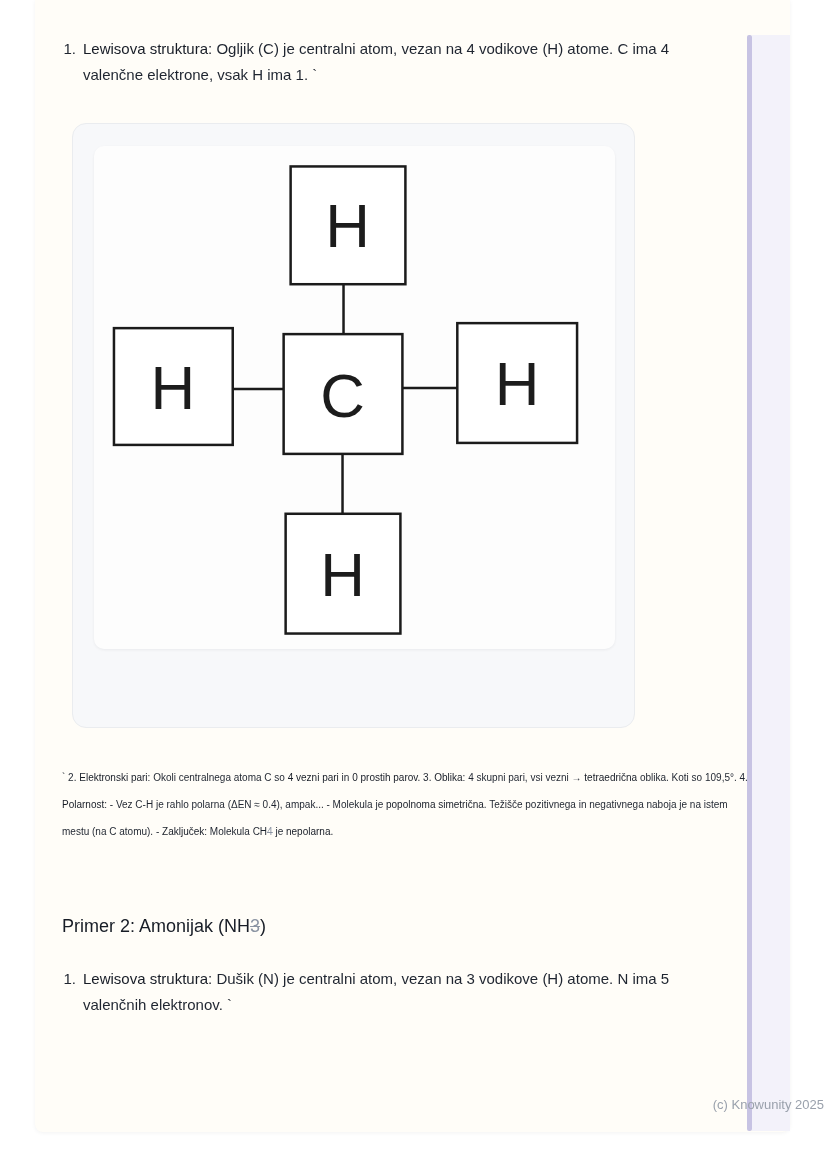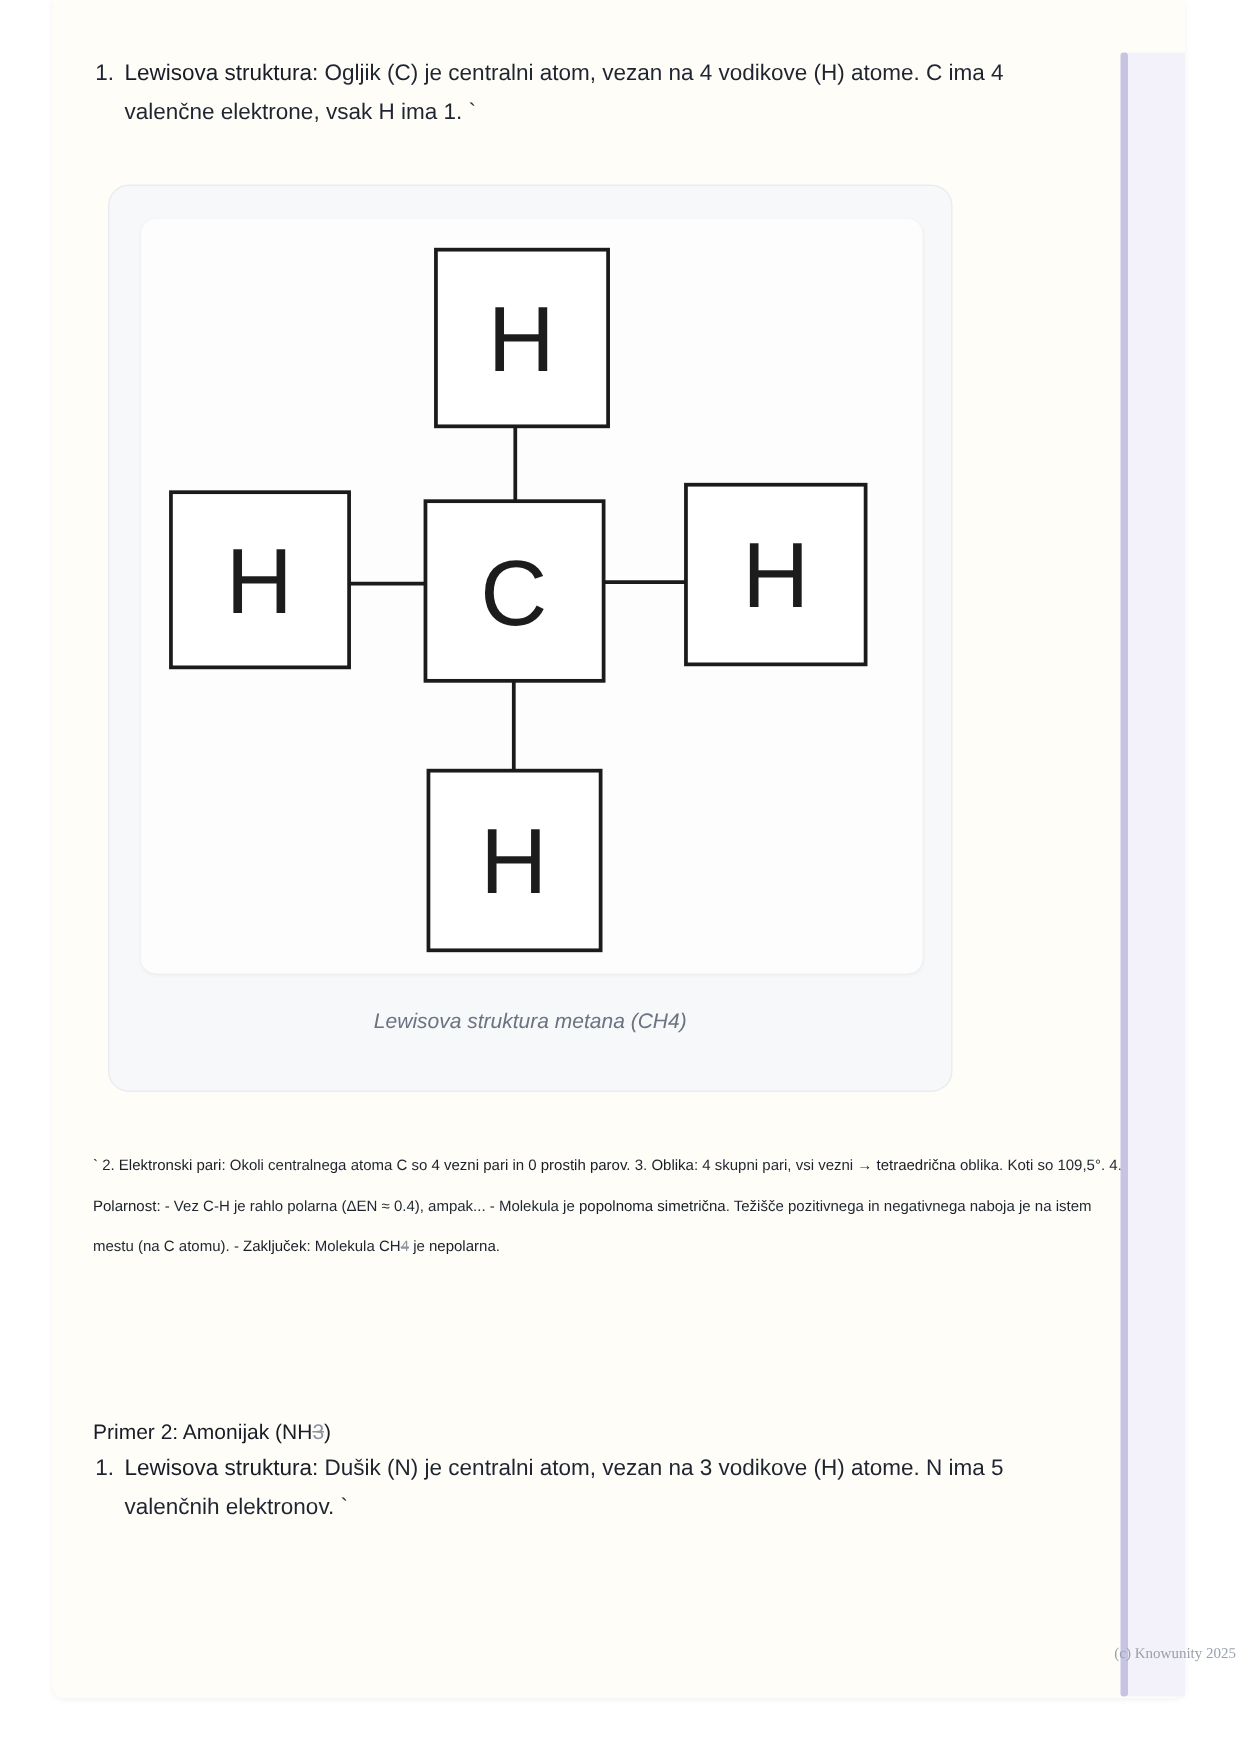--- a/index.html
+++ b/index.html
@@ -19,21 +19,21 @@
     position:absolute;left:35px;top:0;width:755px;height:1132px;
     background:var(--page-bg);
     border-radius:0 0 8px 8px;
     box-shadow:0 1px 4px rgba(0,0,0,.05);
   }
   
   .olist{position:absolute;display:flex;gap:7px;font-size:15px;line-height:26px;}
   .olist .marker{flex:0 0 auto;min-width:14px;text-align:right;}
   .olist .ltext{flex:1 1 auto;}
   .para{position:absolute;font-size:10px;line-height:27px;}
-  .heading{position:absolute;font-size:14px;line-height:22px;font-weight:700;color:var(--bold);margin-top:28px;}
+  .heading{position:absolute;font-size:18px;line-height:22px;font-weight:700;color:var(--bold);}
   .b{font-weight:400;color:var(--bold);}
   .s{color:var(--strike);text-decoration:line-through;font-weight:400;}
   
   .figure-card{
     position:absolute;left:37px;top:123px;width:563px;height:605px;
     background:var(--card-bg);
     border:1px solid #eaecef;
     border-radius:14px;
   }
   .figure-image{
@@ -49,21 +49,21 @@
     font-family:"Liberation Sans","DejaVu Sans",sans-serif;
     font-size:62px;font-weight:500;fill:#1c1c1c;
   }
   .figure-caption{
     position:absolute;left:0;right:0;top:548px;
     text-align:center;font-style:italic;font-size:14px;color:var(--caption);
   }
   
   .footer{
     position:absolute;right:4px;top:1097px;
-    font-size:10px;color:#9aa1ac;z-index:5;font-family:Liberation Serif, serif;
+    font-size:13px;color:#9aa1ac;z-index:5;
   }
   
   .scrollbar-track{
     position:absolute;left:752px;top:35px;width:38px;height:1096px;
     background:var(--scrollbar-track);z-index:3;
   }
   .scrollbar-thumb{
     position:absolute;left:747px;top:35px;width:5px;height:1096px;
     background:var(--scrollbar-thumb);border-radius:2px;z-index:4;
   }
@@ -93,21 +93,20 @@
         <rect class="mol-box" x="364" y="177" width="120" height="120"></rect>
         <rect class="mol-box" x="192" y="368" width="115" height="120"></rect>
 
         <text class="mol-letter" x="254" y="101" text-anchor="middle">H</text>
         <text class="mol-letter" x="79" y="263" text-anchor="middle">H</text>
         <text class="mol-letter" x="249" y="271" text-anchor="middle">C</text>
         <text class="mol-letter" x="424" y="259" text-anchor="middle">H</text>
         <text class="mol-letter" x="249" y="450" text-anchor="middle">H</text>
       </svg>
     </div>
-    <div class="figure-caption">Lewisova struktura metana (CH4)</div>
   </div>
 
   <div class="para" style="left:27px;top:764px;width:692px;"><span>` 2. </span><span class="b">Elektronski pari</span><span>: Okoli centralnega atoma C so </span><span class="b">4 vezni pari</span><span> in </span><span class="b">0 prostih parov</span><span>. 3. </span><span class="b">Oblika</span><span>: 4 skupni pari, vsi vezni → </span><span class="b">tetraedrična</span><span> oblika. Koti so 109,5°. 4. </span><span class="b">Polarnost</span><span>: - Vez C-H je rahlo polarna (ΔEN ≈ 0.4), ampak... - Molekula je </span><span class="b">popolnoma simetrična</span><span>. Težišče pozitivnega in negativnega naboja je na istem mestu (na C atomu). - </span><span class="b">Zaključek</span><span>: Molekula CH</span><span class="s">4</span><span> je </span><span class="b">nepolarna</span><span>.</span></div>
 
   <div class="heading" style="left:27px;top:915px;"><span class="b">Primer 2: Amonijak (NH</span><span class="s">3</span><span class="b">)</span></div>
 
   <div class="olist" style="left:27px;top:966px;width:668px;">
     <span class="marker">1.</span>
     <span class="ltext"><span class="b">Lewisova struktura</span><span>: Dušik (N) je centralni atom, vezan na 3 vodikove (H) atome. N ima 5 valenčnih elektronov. `</span></span>
   </div>

